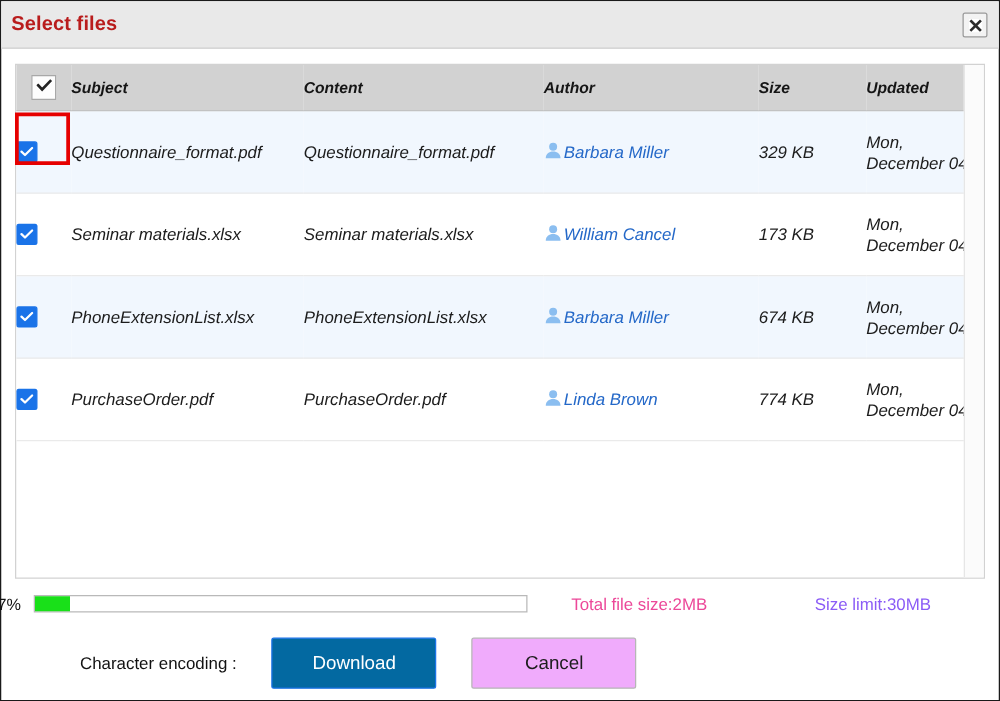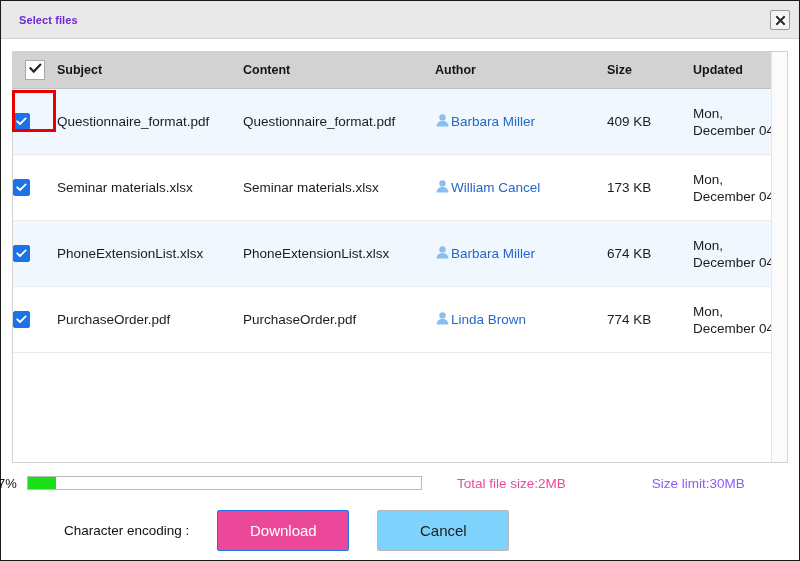--- a/index.html
+++ b/index.html
@@ -26,24 +26,24 @@
   .titlebar {
     position: relative;
     height: 38px;
     min-height: 38px;
     background: #e9e9e9;
     border-bottom: 1px solid #cfcfcf;
     display: flex;
     align-items: center;
   }
   .titlebar-title {
-    margin-left: 18px;
-    font-size: 11px;
+    margin-left: 8px;
+    font-size: 16px;
     font-weight: bold;
-    color: #6d28d9;
+    color: #b91c1c;
     letter-spacing: .1px;
   }
   .close-button {
     position: absolute;
     right: 9px; top: 9px;
     width: 20px; height: 20px;
     background: #f3f3f3;
     border: 1px solid #9a9a9a;
     border-radius: 2px;
     display: flex;
@@ -70,20 +70,21 @@
     background: #ffffff;
     border: 1px solid #d2d2d2;
     display: flex;
     flex-direction: column;
     overflow: hidden;
   }
   .table-scroll-area {
     flex: 1;
     display: flex;
     overflow: hidden;
+    font-style: italic;
   }
   .table-inner { flex: 1; min-width: 0; }
   .scroll-gutter {
     width: 16px;
     min-width: 16px;
     background: #fbfbfb;
     border-left: 1px solid #e6e6e6;
   }
 
   table.files {
@@ -260,28 +261,28 @@
     height: 41px;
     display: flex;
     align-items: center;
     justify-content: center;
     font-size: 15px;
     cursor: pointer;
     border-radius: 2px;
   }
   .btn-download {
     width: 132px;
-    background: #ec4899;
+    background: #0369a1;
     color: #ffffff;
     border: 1px solid #1a73e8;
     margin-left: 21px;
   }
   .btn-cancel {
     width: 132px;
-    background: #7dd3fc;
+    background: #f0abfc;
     color: #1c1c1c;
     border: 1px solid #b6b6b6;
     margin-left: 28px;
   }
 </style>
 </head>
 <body>
 
 <div class="dialog">
 
@@ -351,21 +352,21 @@
                   <span class="author-cell">
                     <span class="person-icon">
                       <svg width="15" height="15" viewBox="0 0 15 15">
                           <circle cx="7.5" cy="4.4" r="3.2" fill="#8bbef0"></circle>
                           <path d="M1.6 13.6 C1.6 9.9 4.2 8.1 7.5 8.1 C10.8 8.1 13.4 9.9 13.4 13.6 Z" fill="#8bbef0"></path>
                         </svg>
                     </span>
                     <span class="author-link">Barbara Miller</span>
                   </span>
                 </td>
-                <td class="td-size">409 KB</td>
+                <td class="td-size">329 KB</td>
                 <td class="td-updated">Mon, December 04</td>
               </tr>
 
               <tr class="row-plain">
                 <td class="td-check">
                   <span class="row-checkbox">
                     <span>
                       <svg width="11" height="9" viewBox="0 0 11 9">
                           <path d="M1.2 4.3 L4 7 L9.7 1.4" fill="none" stroke="#ffffff" stroke-width="1.8" stroke-linecap="round" stroke-linejoin="round"></path>
                         </svg>

